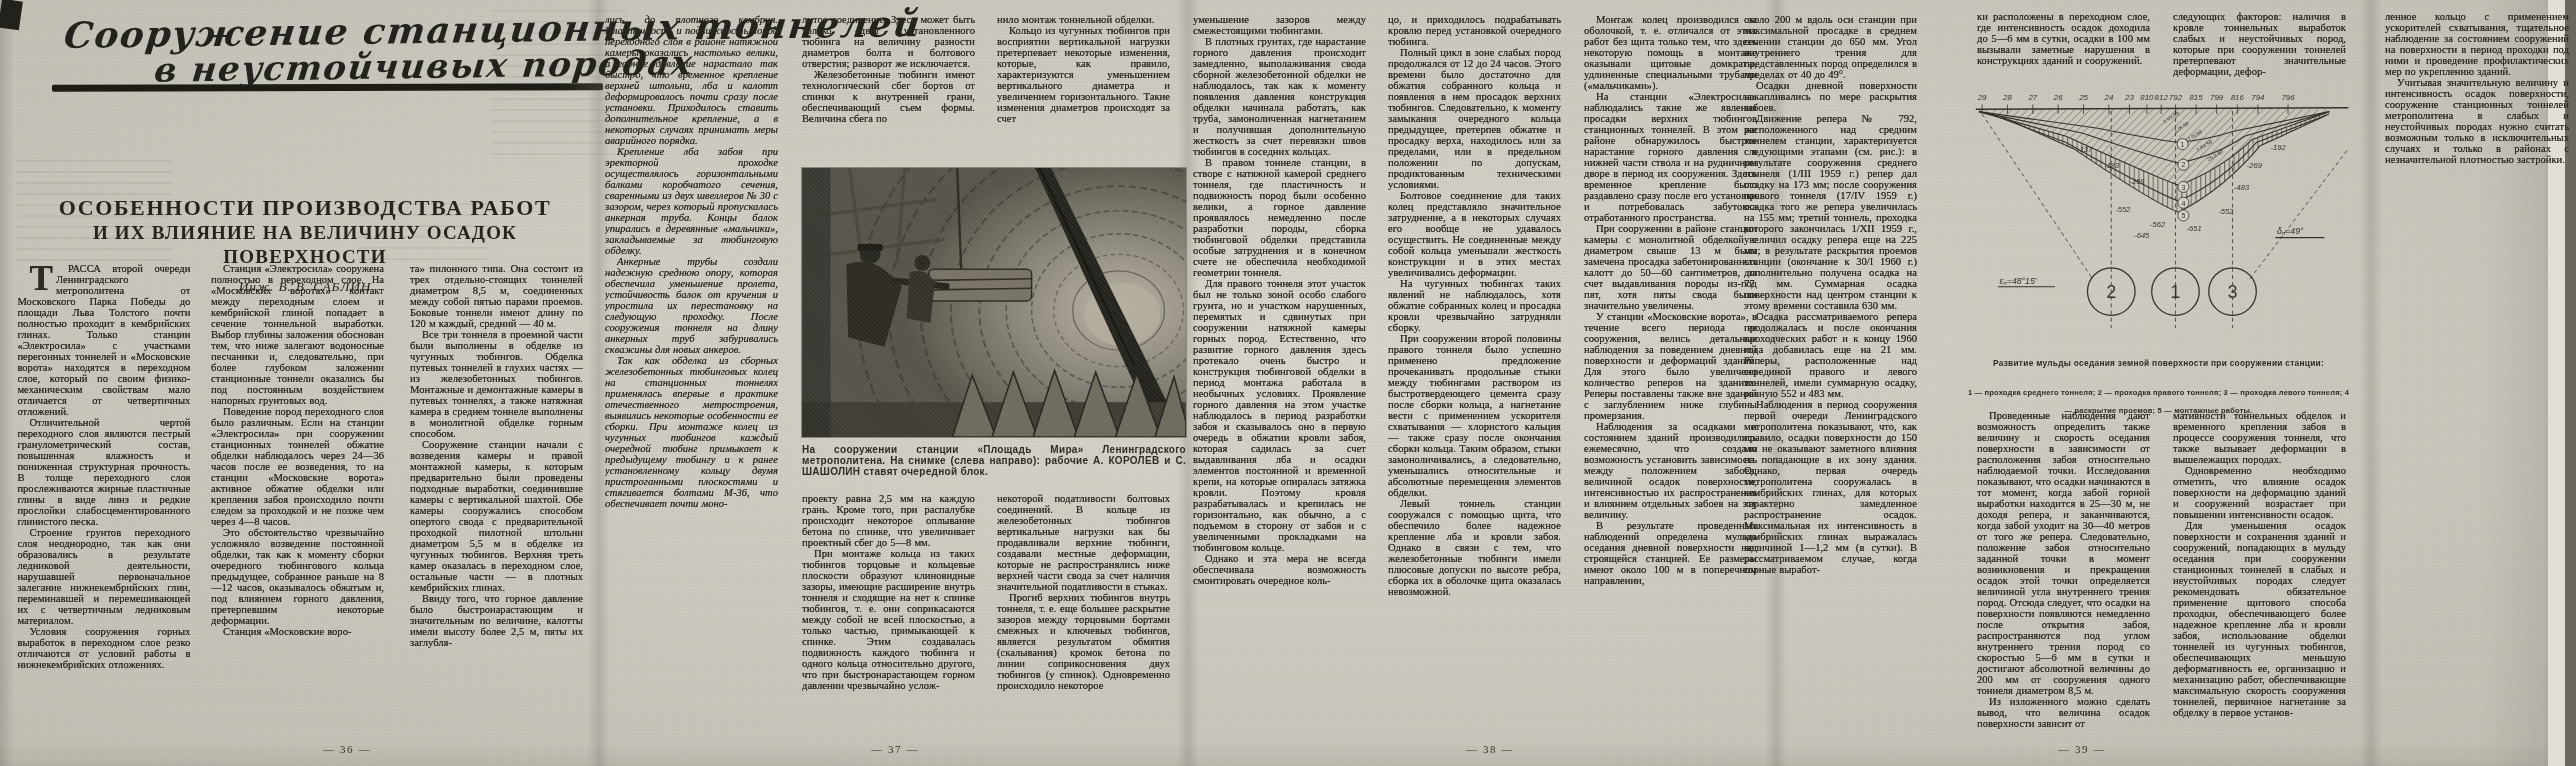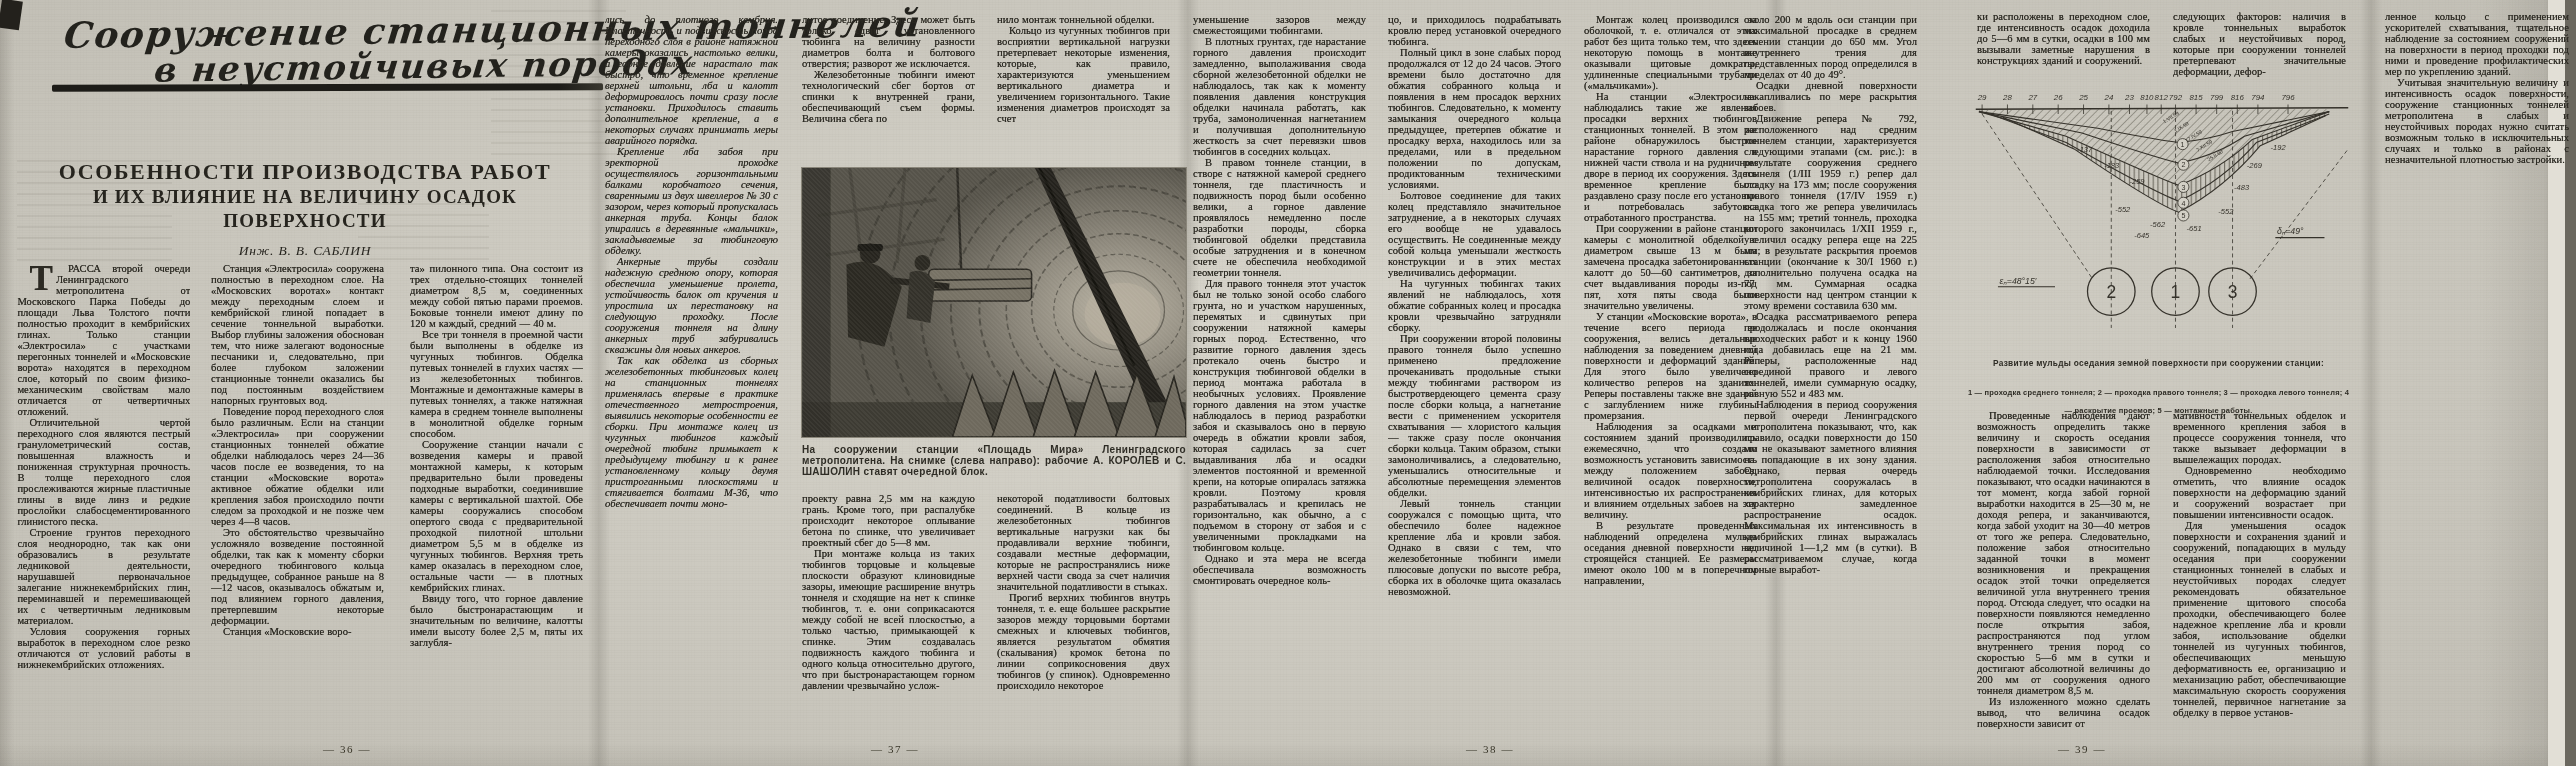--- a/index.html
+++ b/index.html
@@ -32,21 +32,21 @@
   .banner{position:absolute;left:0;top:0;width:602px;}
   .script-line{font-family:"DejaVu Serif",serif;font-style:italic;font-weight:bold;
     color:#23221d;transform:skewX(-7deg) rotate(-.8deg);letter-spacing:1.6px;white-space:nowrap;}
   .script1{position:absolute;left:65px;top:8px;font-size:36px;}
   .script2{position:absolute;left:155px;top:46px;font-size:34px;}
   .banner-rule{position:absolute;left:52px;top:84px;width:551px;height:7.1px;
     background:linear-gradient(90deg,#1d1c18 92%,#3a382f);transform:rotate(-.15deg);border-radius:1.6px;}
 
   
   .headline{position:absolute;left:12px;top:158px;width:586px;text-align:center;color:#26241e;}
-  .hl1{font-size:22px;font-weight:bold;letter-spacing:1.6px;line-height:27px;}
+  .hl1{font-size:22px;font-weight:bold;letter-spacing:1.6px;line-height:27px;margin-top:36px;}
   .hl2{font-size:19px;font-weight:bold;letter-spacing:1.2px;line-height:24px;}
   .author{margin-top:9.5px;font-size:13.5px;font-style:italic;letter-spacing:0.8px;}
 
   
   .col{position:absolute;width:173px;overflow:hidden;
     font-size:10.6px;line-height:11px;text-align:justify;color:#2c2a23;
     text-shadow:0 0 0.3px rgba(44,42,35,.85);word-spacing:0.4px;}
   .col p{margin:0;text-indent:12px;}
   .col[data-noindent-first] p:first-child{text-indent:0;}
   .dropcap{float:left;font-size:35px;line-height:27px;font-weight:bold;padding:1.6px 3.2px 0 0;}

